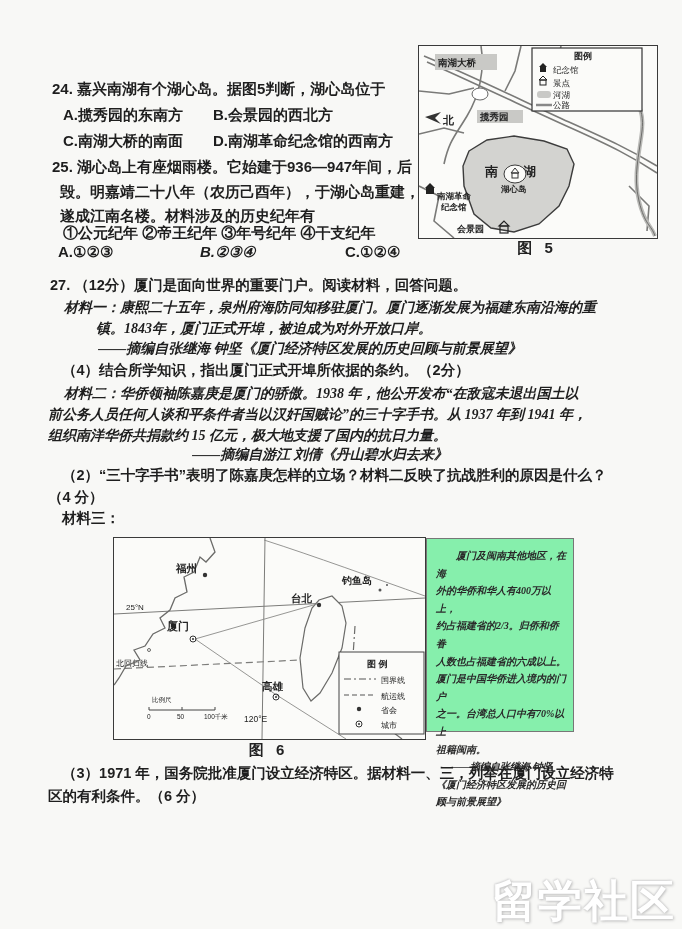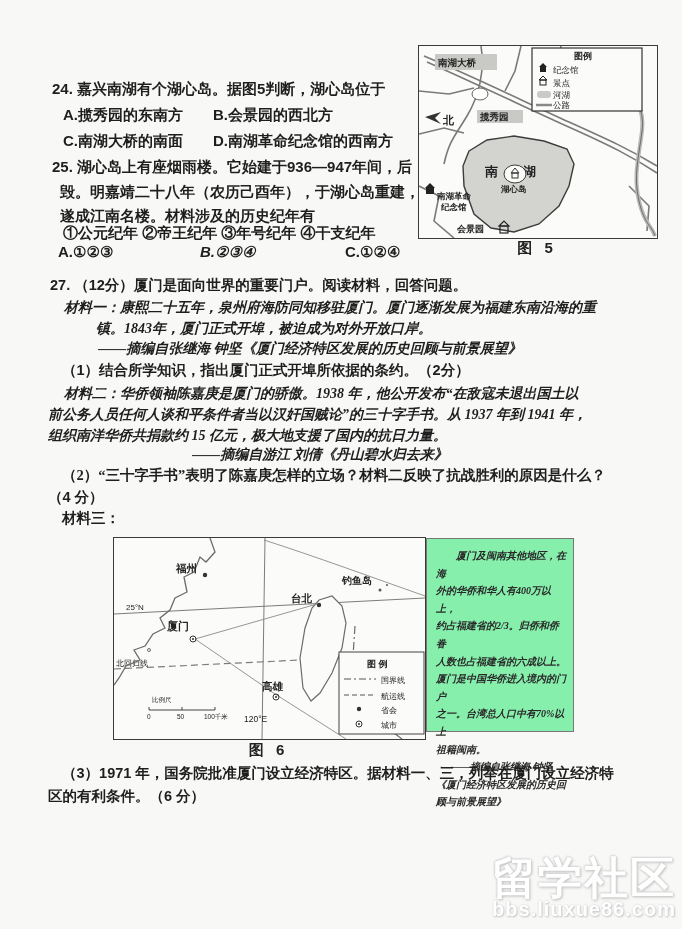--- a/index.html
+++ b/index.html
@@ -116,26 +116,26 @@
         <text x="134" y="62" font-size="8.5">公路</text>
       </g>
     </svg>
   </div>
   <div class="figcap" style="left:418px;top:239px;width:238px;">图 5</div>
 
   <div class="q27line" style="left:50px;top:276px;">27. （12分）厦门是面向世界的重要门户。阅读材料，回答问题。</div>
   <div class="q27line kai" style="left:64px;top:299px;">材料一：康熙二十五年，泉州府海防同知移驻厦门。厦门逐渐发展为福建东南沿海的重</div>
   <div class="q27line kai" style="left:48px;top:320px;margin-left:48px;">镇。1843年，厦门正式开埠，被迫成为对外开放口岸。</div>
   <div class="q27line src" style="left:0;top:340px;right:62px;">——摘编自张继海 钟坚《厦门经济特区发展的历史回顾与前景展望》</div>
-  <div class="q27line" style="left:62px;top:361px;">（1）结合所学知识，指出厦门正式开埠所依据的条约。（2分）</div>
+  <div class="q27line" style="left:62px;top:361px;">（4）结合所学知识，指出厦门正式开埠所依据的条约。（2分）</div>
   <div class="q27line kai" style="left:64px;top:385px;">材料二：华侨领袖陈嘉庚是厦门的骄傲。1938 年，他公开发布“在敌寇未退出国土以</div>
   <div class="q27line kai" style="left:48px;top:406px;">前公务人员任何人谈和平条件者当以汉奸国贼论”的三十字手书。从 1937 年到 1941 年，</div>
   <div class="q27line kai" style="left:48px;top:427px;">组织南洋华侨共捐款约 15 亿元，极大地支援了国内的抗日力量。</div>
   <div class="q27line src" style="left:0;top:446px;right:42px;">——摘编自游江 刘倩《丹山碧水归去来》</div>
-  <div class="q27line" style="left:62px;top:466px;font-family:Liberation Serif, serif;">（2）“三十字手书”表明了陈嘉庚怎样的立场？材料二反映了抗战胜利的原因是什么？</div>
+  <div class="q27line" style="left:62px;top:466px;">（2）“三十字手书”表明了陈嘉庚怎样的立场？材料二反映了抗战胜利的原因是什么？</div>
   <div class="q27line" style="left:48px;top:488px;">（4 分）</div>
   <div class="q27line" style="left:62px;top:509px;">材料三：</div>
 
   <div class="figbox" style="left:113px;top:537px;width:311px;height:201px;border-width:1px;">
     <svg width="311" height="201" viewBox="0 0 311 201">
 
       <line x1="0" y1="76" x2="311" y2="60" stroke="#7c7c7a" stroke-width="1"></line>
       <text x="12" y="72" font-size="8">25°N</text>
 
       <line x1="0" y1="131" x2="228" y2="120" stroke="#7c7c7a" stroke-width="1.2" stroke-dasharray="7,4"></line>
@@ -219,16 +219,15 @@
     <div>顾与前景展望》</div>
   </div>
 
   <div class="figcap" style="left:113px;top:741px;width:311px;">图 6</div>
 
   <div class="q27line" style="left:62px;top:764px;">（3）1971 年，国务院批准厦门设立经济特区。据材料一、三，列举在厦门设立经济特</div>
   <div class="q27line" style="left:48px;top:787px;">区的有利条件。（6 分）</div>
 
   <div class="wm">
     <div class="t1">留学社区</div>
-    <div class="t2">bbs.liuxue86.com</div>
   </div>
 
 </div>
 
 </body></html>

